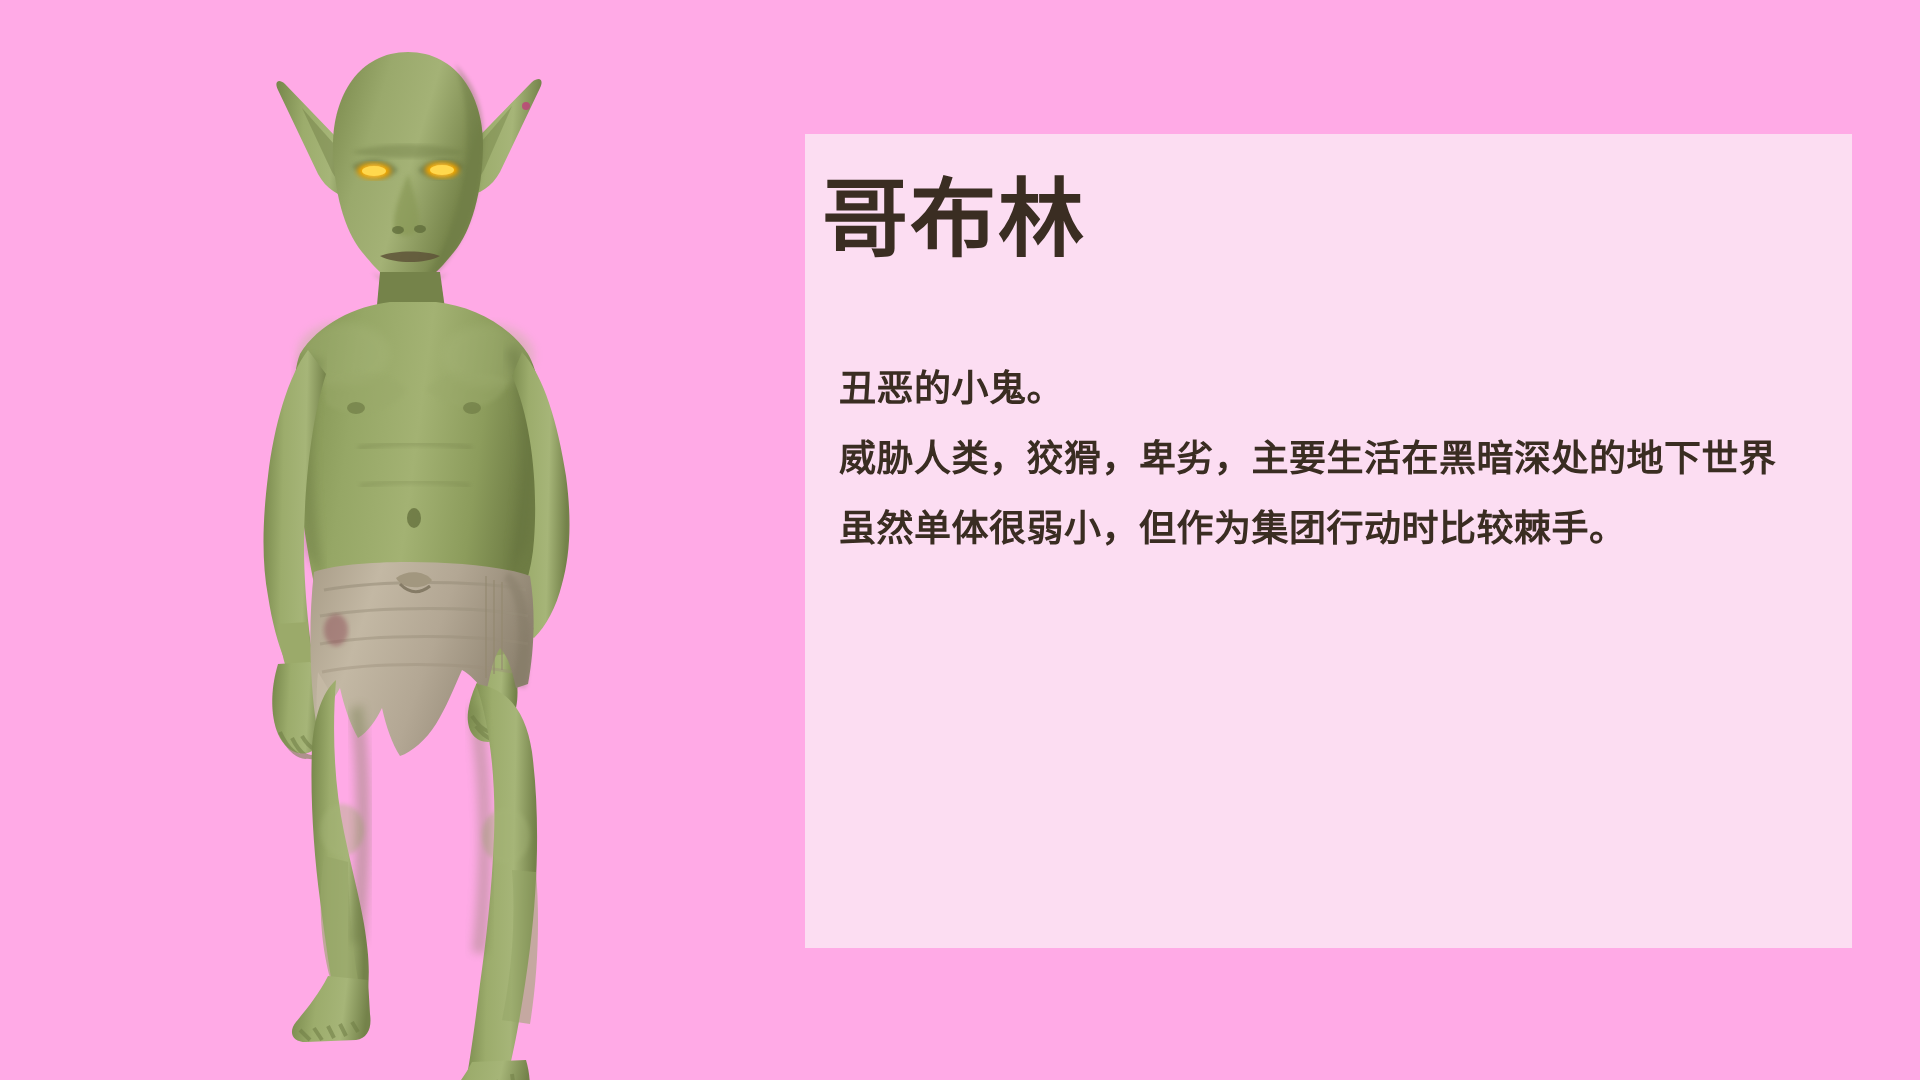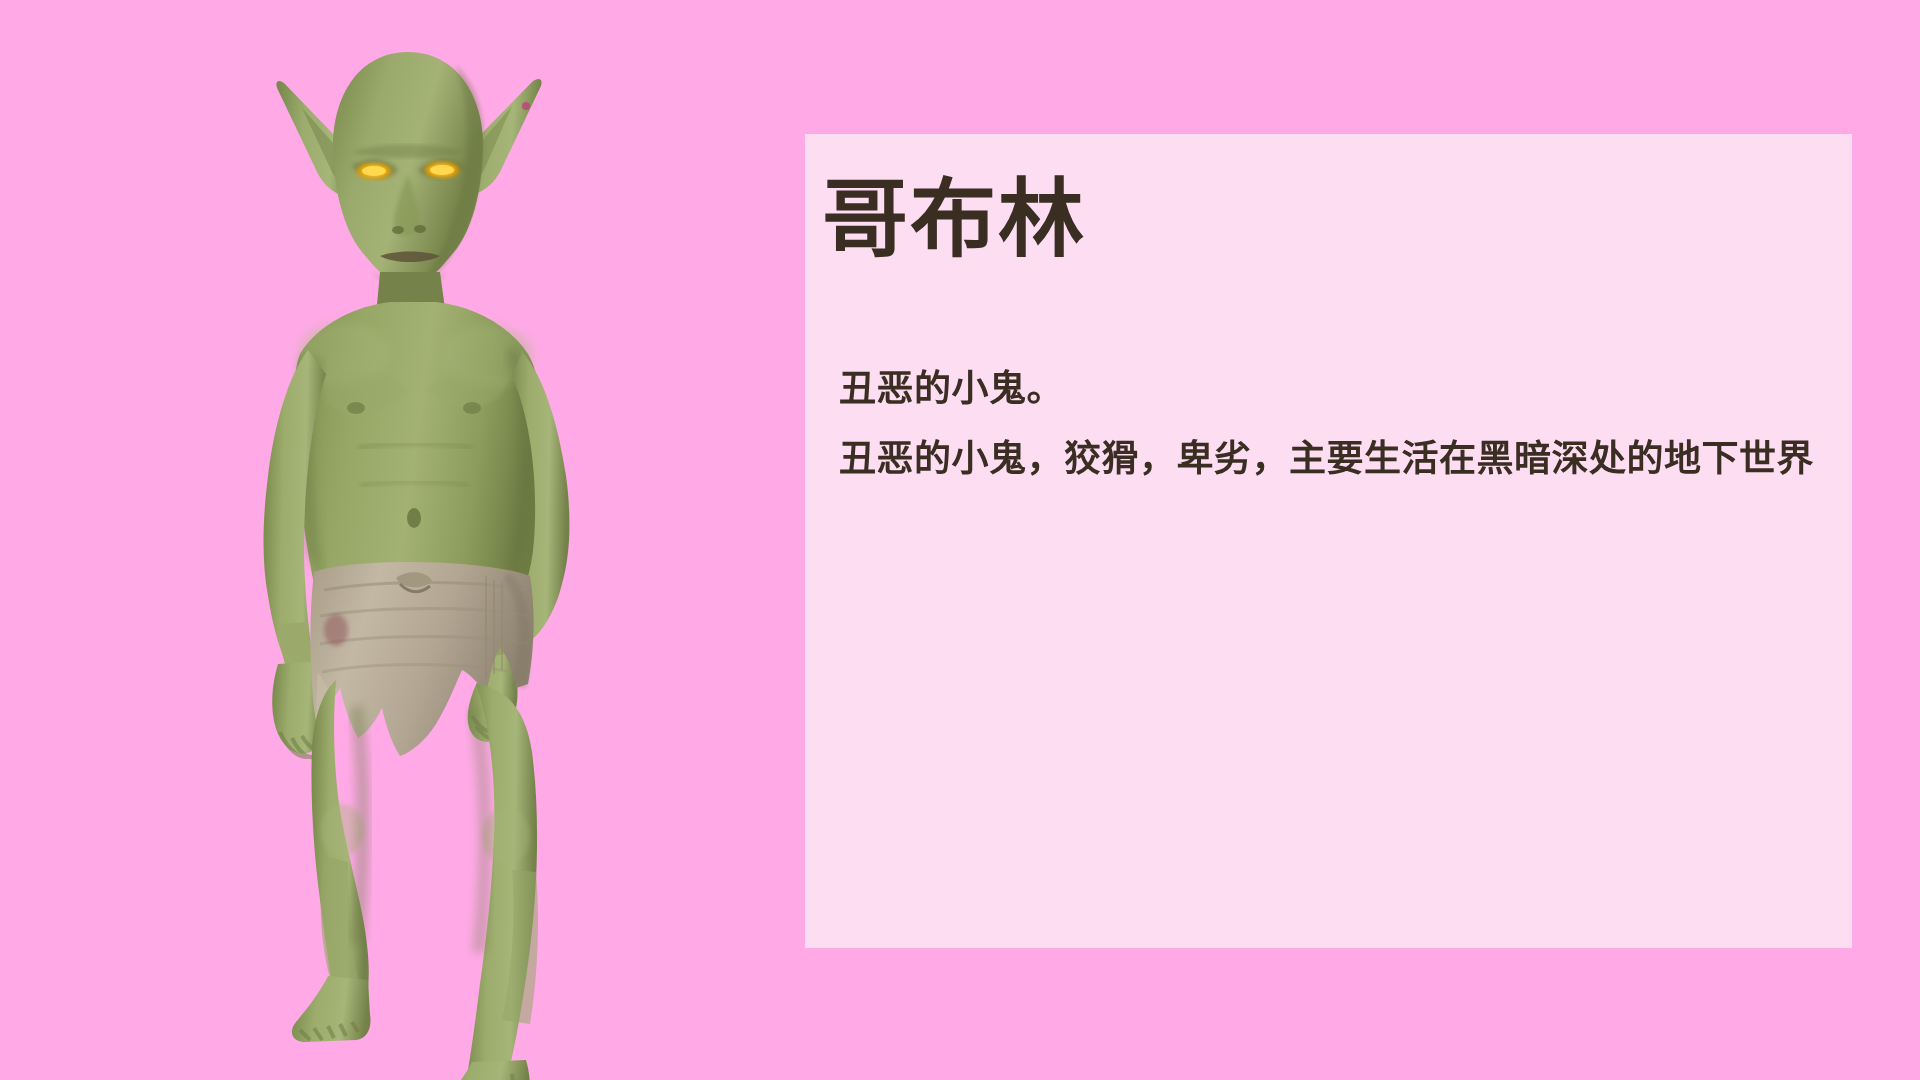--- a/index.html
+++ b/index.html
@@ -281,18 +281,19 @@
       </g>
     </svg>
   </div>
 
   <section id="info-panel" style="background: rgb(252, 221, 242);">
 
     <h1 id="panel-title" style="color: rgb(58, 45, 34);">哥布林</h1>
 
     <div id="panel-body" style="color: rgb(58, 45, 34);">
       <p class="desc-line">丑恶的小鬼。</p>
-      <p class="desc-line">丑恶的小鬼，狡猾，卑劣，主要生活在黑暗深处的地下世界</p>
+      <p class="desc-line">威胁人类，狡猾，卑劣，主要生活在黑暗深处的地下世界</p>
+      <p class="desc-line">虽然单体很弱小，但作为集团行动时比较棘手。</p>
     </div>
 
   </section>
 
 </div>
 
 </body></html>

